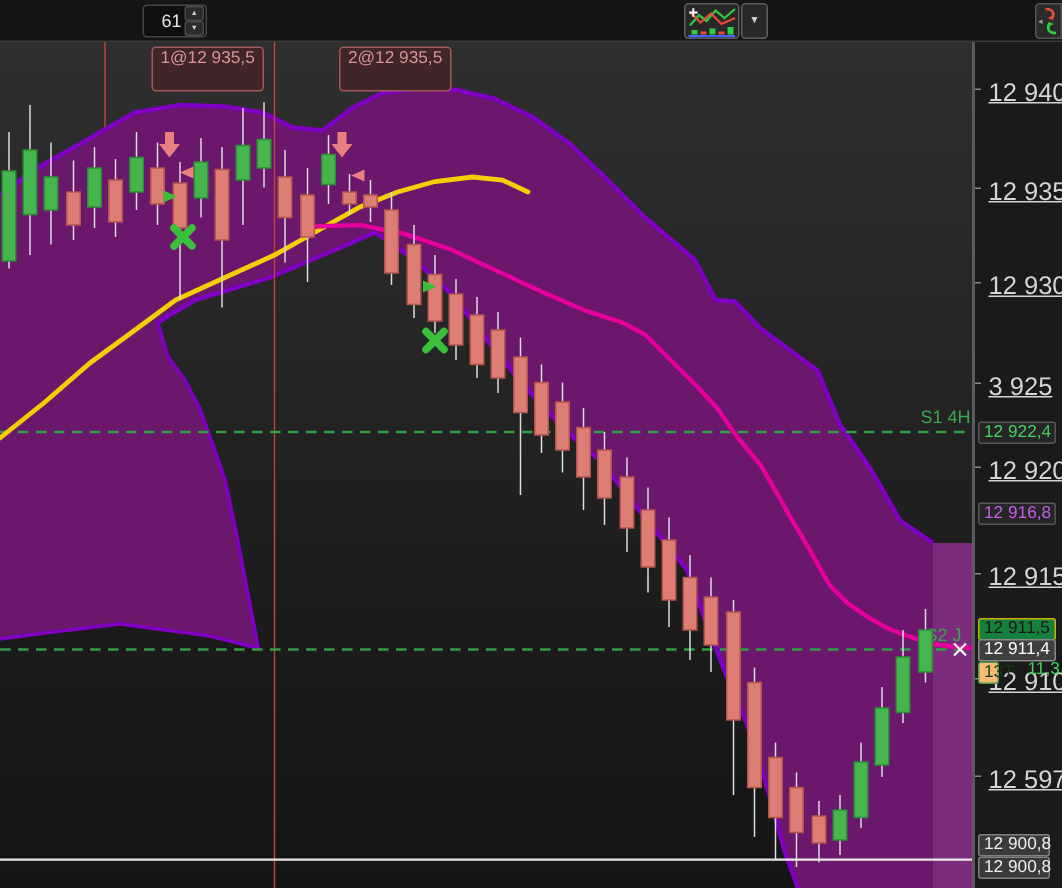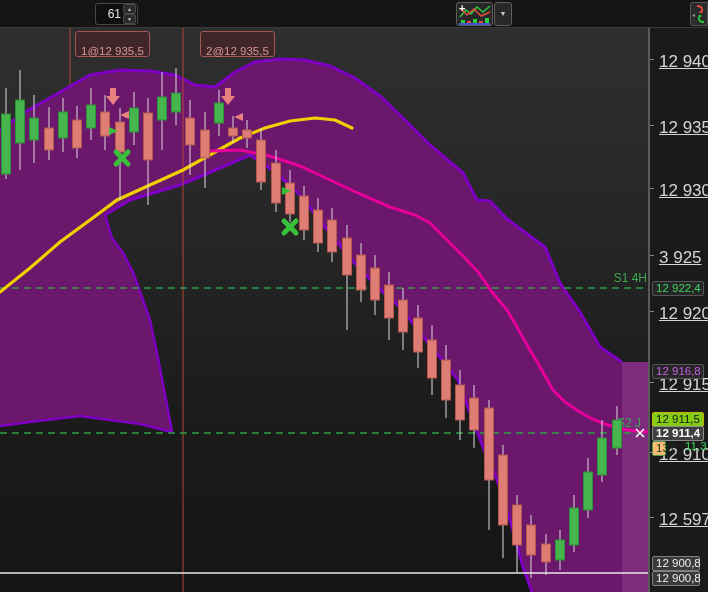--- a/index.html
+++ b/index.html
@@ -24,33 +24,33 @@
             border-radius:3px;cursor:pointer;}
   #indicator-btn{left:456px;width:37px;}
   #indicator-dd{left:494px;width:18px;color:#cccccc;font-size:7px;text-align:center;line-height:22px;}
   #collapse-widget{position:absolute;left:690px;top:2px;width:18px;height:24px;background:#2b2b2b;
             border:1px solid #555;border-radius:3px 0 0 3px;display:flex;align-items:center;cursor:pointer;}
   #collapse-widget .tri{color:#9a9a9a;font-size:6px;padding-left:1px;}
   
   #chart-wrap{position:absolute;left:0;top:28px;width:648px;height:564px;
      background:linear-gradient(180deg,#2f2f2f 0%,#262626 35%,#1b1b1b 70%,#151515 100%);}
   #chart-svg{position:absolute;left:0;top:0;}
-  .order-label{position:absolute;top:3px;height:19px;background:#402628;border:1px solid #a15858;
-      border-radius:3px;color:#d89494;font-size:11.5px;line-height:15px;padding:12px 5px;white-space:nowrap;}
+  .order-label{position:absolute;top:3px;height:30px;background:#402628;border:1px solid #a15858;
+      border-radius:3px;color:#d89494;font-size:11.5px;line-height:15px;padding:0 5px;white-space:nowrap;margin-left:26px;}
   
   #axis{position:absolute;left:648px;top:28px;width:60px;height:564px;background:#1a1a1a;
         border-left:2px solid #5a5a5a;overflow:hidden;}
   .tick{position:absolute;left:0;height:14px;z-index:1;}
   .tick .mark{position:absolute;left:0;top:7px;width:4px;height:1px;background:#8a8a8a;}
   .tick .tlabel{position:absolute;left:9px;top:0;color:#d5d5d5;font-size:17px;white-space:nowrap;text-decoration:underline;}
   .axis-label{position:absolute;left:2px;width:52px;height:15px;font-size:11.5px;line-height:13px;
         padding:0 3px;border-radius:2px;white-space:nowrap;z-index:2;}
   .axis-label.green{color:#3fd45f;background:#262626;border:1px solid #565656;}
   .axis-label.violet{color:#c95fe8;background:#262626;border:1px solid #565656;}
-  .axis-label.yellow{color:#161616;background:#84cc16;border:1px solid #c9b300;}
+  .axis-label.yellow{color:#161616;background:#15803d;border:1px solid #c9b300;}
   .axis-label.price{color:#ffffff;background:#3f3f3f;border:1px solid #8a8a8a;}
   .axis-label.badge{color:#143814;background:#fdba74;border:1px solid #4d9a4d;width:14px;text-align:center;z-index:3;}
   .axis-label.frag-green{color:#3fd45f;background:transparent;border:none;z-index:1;}
   .axis-label.low{color:#eeeeee;background:#3a3a3a;border:1px solid #808080;width:48px;}
 </style>
 </head>
 <body>
 
 <div id="app">
 
@@ -232,22 +232,22 @@
       </div>
       <div class="tick" style="top: 417px;">
         <span class="mark"></span>
         <span class="tlabel">12 910</span>
       </div>
       <div class="tick" style="top: 482px;">
         <span class="mark"></span>
         <span class="tlabel">12 597</span>
       </div>
       <div class="axis-label green" style="top: 253px;">12 922,4</div>
-      <div class="axis-label violet" style="top: 336px;">12 916,8</div>
+      <div class="axis-label violet" style="top: 307px;">12 916,8</div>
       <div class="axis-label yellow" style="top: 384px;">12 911,5</div>
-      <div class="axis-label price" style="top: 398px; font-weight: bold;">12 911,4</div>
+      <div class="axis-label price" style="top: 398px;">12 911,4</div>
       <div class="axis-label frag-green" style="top: 412px; left: 32px;">11,3</div>
       <div class="axis-label badge" style="top: 413px;">13T</div>
       <div class="axis-label low" style="top: 528px;">12 900,8</div>
       <div class="axis-label low" style="top: 543px;">12 900,8</div>
     </div>
 
 </div>
 
 </body></html>

